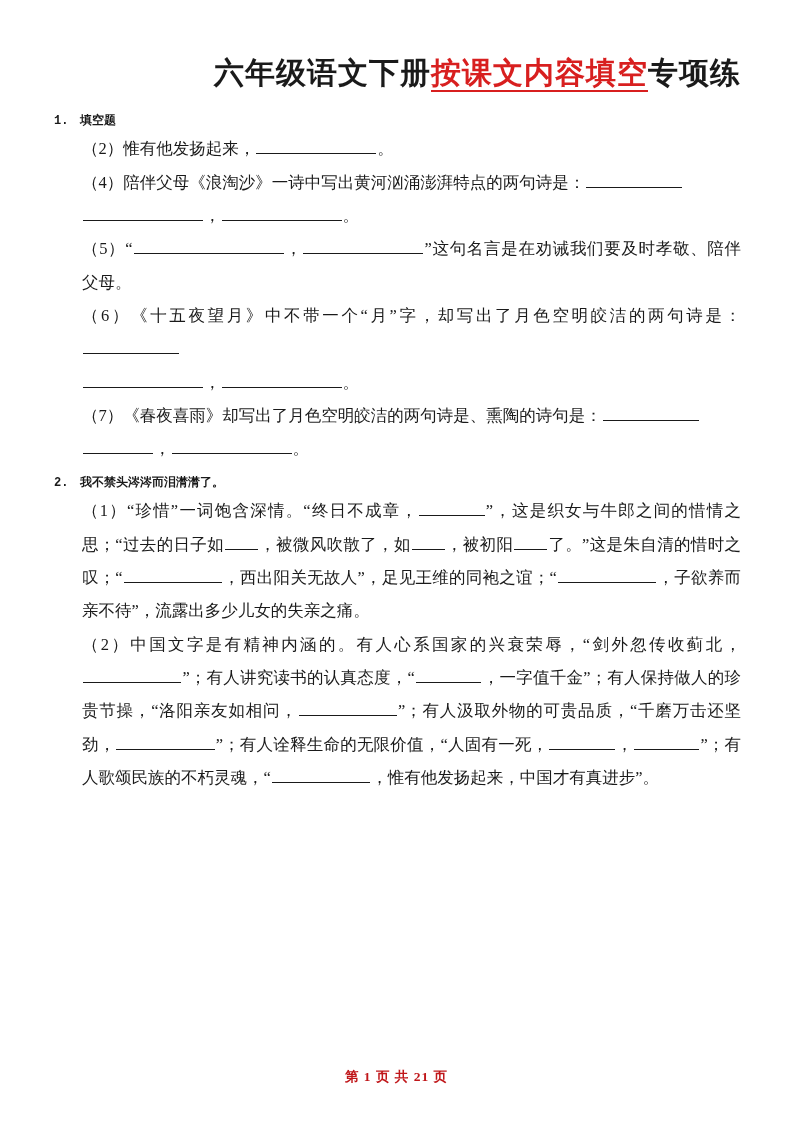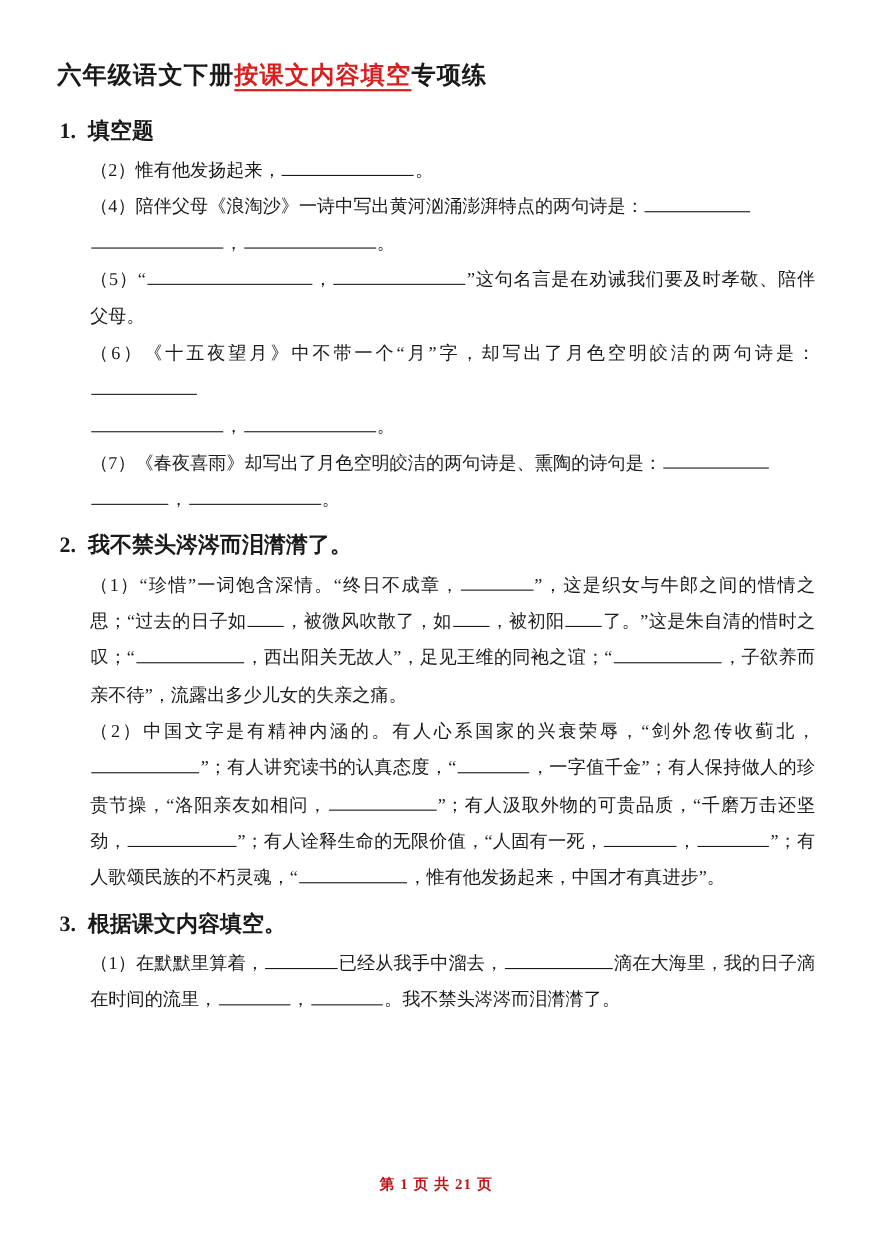--- a/index.html
+++ b/index.html
@@ -16,41 +16,42 @@
     overflow: hidden;
   }
   .page {
     width: 793px;
     height: 1122px;
     box-sizing: border-box;
     padding: 44px 52px 30px 52px;
     position: relative;
   }
   .title {
-    text-align: left;
-    font-size: 22px;
+    text-align: right;
+    font-size: 30px;
     font-weight: bold;
     letter-spacing: 1px;
     margin: 10px 0 18px 0;
     line-height: 1.25;
     white-space: nowrap;
   }
   .title .hl {
     color: #d81f1f;
     border-bottom: 2px solid #d81f1f;
     padding-bottom: 1px;
   }
   .sec {
     margin-top: 6px;
   }
   .sec-head {
-    font-size: 20px;
+    font-size: 12px;
     font-weight: bold;
     line-height: 1.9;
     margin: 6px 0 0 2px;
+    font-family: Liberation Mono, monospace;
   }
   .sec-head .num {
     display: inline-block;
     width: 26px;
   }
   .para {
     font-size: 16.5px;
     line-height: 2.02;
     text-align: justify;
     margin: 0 0 0 0;
@@ -124,24 +125,15 @@
 
     <div class="para">
       <span>（1）</span><span>“珍惜”一词饱含深情。“终日不成章，<span class="blank" style="width: 65.6px;"></span>”，这是织女与牛郎之间的惜情之思；“过去的日子如<span class="blank" style="width: 32.8px;"></span>，被微风吹散了，如<span class="blank" style="width: 32.8px;"></span>，被初阳<span class="blank" style="width: 32.8px;"></span>了。”这是朱自清的惜时之叹；“<span class="blank" style="width: 98.4px;"></span>，西出阳关无故人”，足见王维的同袍之谊；“<span class="blank" style="width: 98.4px;"></span>，子欲养而亲不待”，流露出多少儿女的失亲之痛。</span>
     </div>
 
     <div class="para">
       <span>（2）</span><span>中国文字是有精神内涵的。有人心系国家的兴衰荣辱，“剑外忽传收蓟北，<span class="blank" style="width: 98.4px;"></span>”；有人讲究读书的认真态度，“<span class="blank" style="width: 65.6px;"></span>，一字值千金”；有人保持做人的珍贵节操，“洛阳亲友如相问，<span class="blank" style="width: 98.4px;"></span>”；有人汲取外物的可贵品质，“千磨万击还坚劲，<span class="blank" style="width: 98.4px;"></span>”；有人诠释生命的无限价值，“人固有一死，<span class="blank" style="width: 65.6px;"></span>，<span class="blank" style="width: 65.6px;"></span>”；有人歌颂民族的不朽灵魂，“<span class="blank" style="width: 98.4px;"></span>，惟有他发扬起来，中国才有真进步”。</span>
     </div>
   </div>
 
-  <div class="sec">
-    <div class="sec-head">
-      <span class="num">3.</span><span>根据课文内容填空。</span>
-    </div>
-
-    <div class="para">
-      <span>（1）</span><span>在默默里算着，<span class="blank" style="width: 65.6px;"></span>已经从我手中溜去，<span class="blank" style="width: 98.4px;"></span>滴在大海里，我的日子滴在时间的流里，<span class="blank" style="width: 65.6px;"></span>，<span class="blank" style="width: 65.6px;"></span>。我不禁头涔涔而泪潸潸了。</span>
-    </div>
-  </div>
 
   <div class="footer">第 1 页 共 21 页</div>
 </div>
 
 </body></html>

